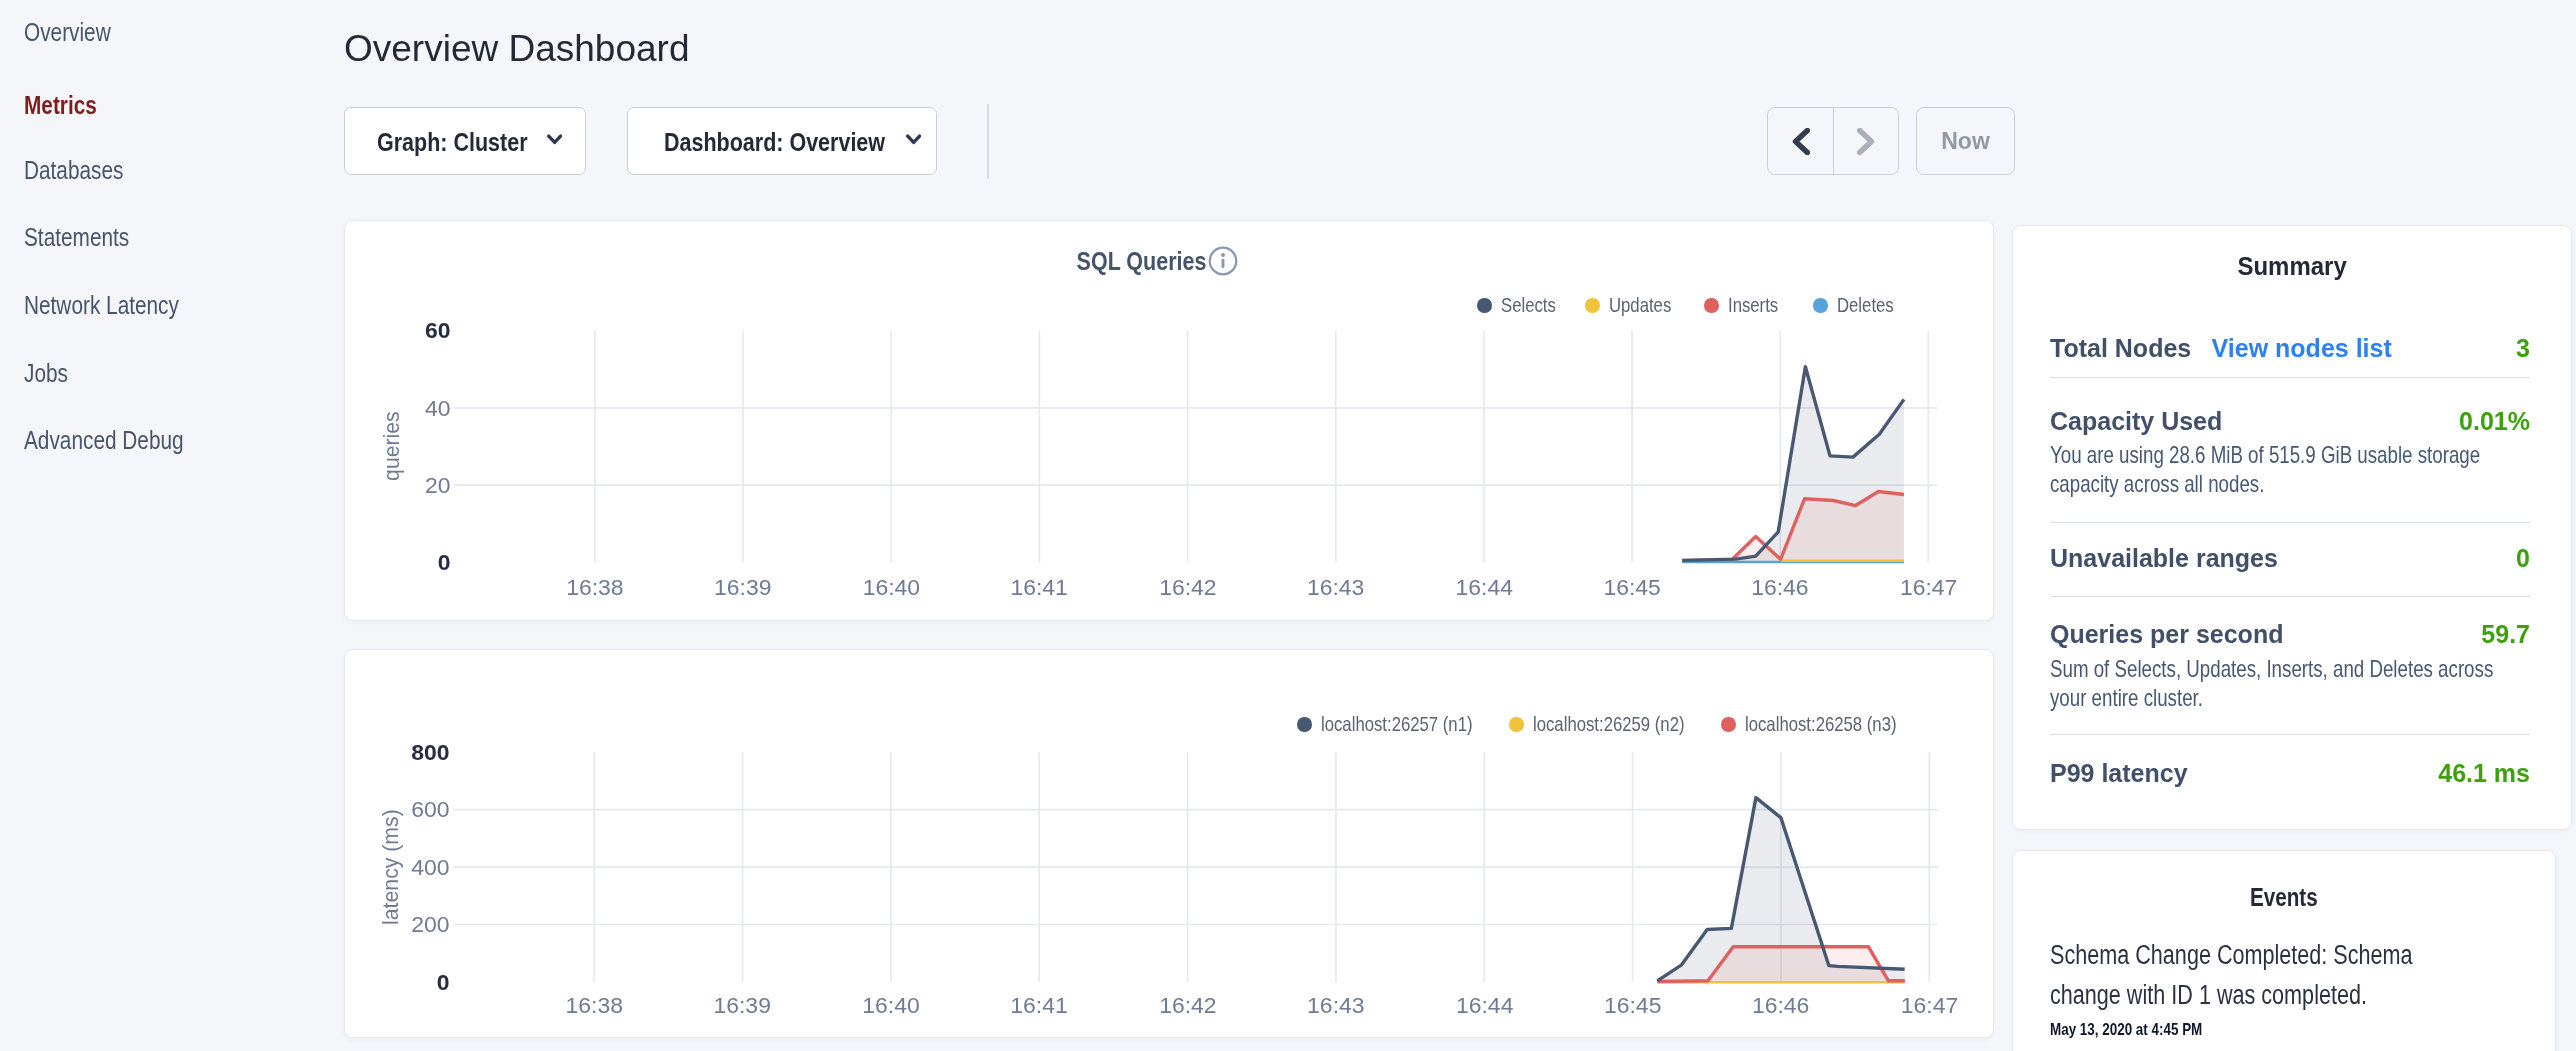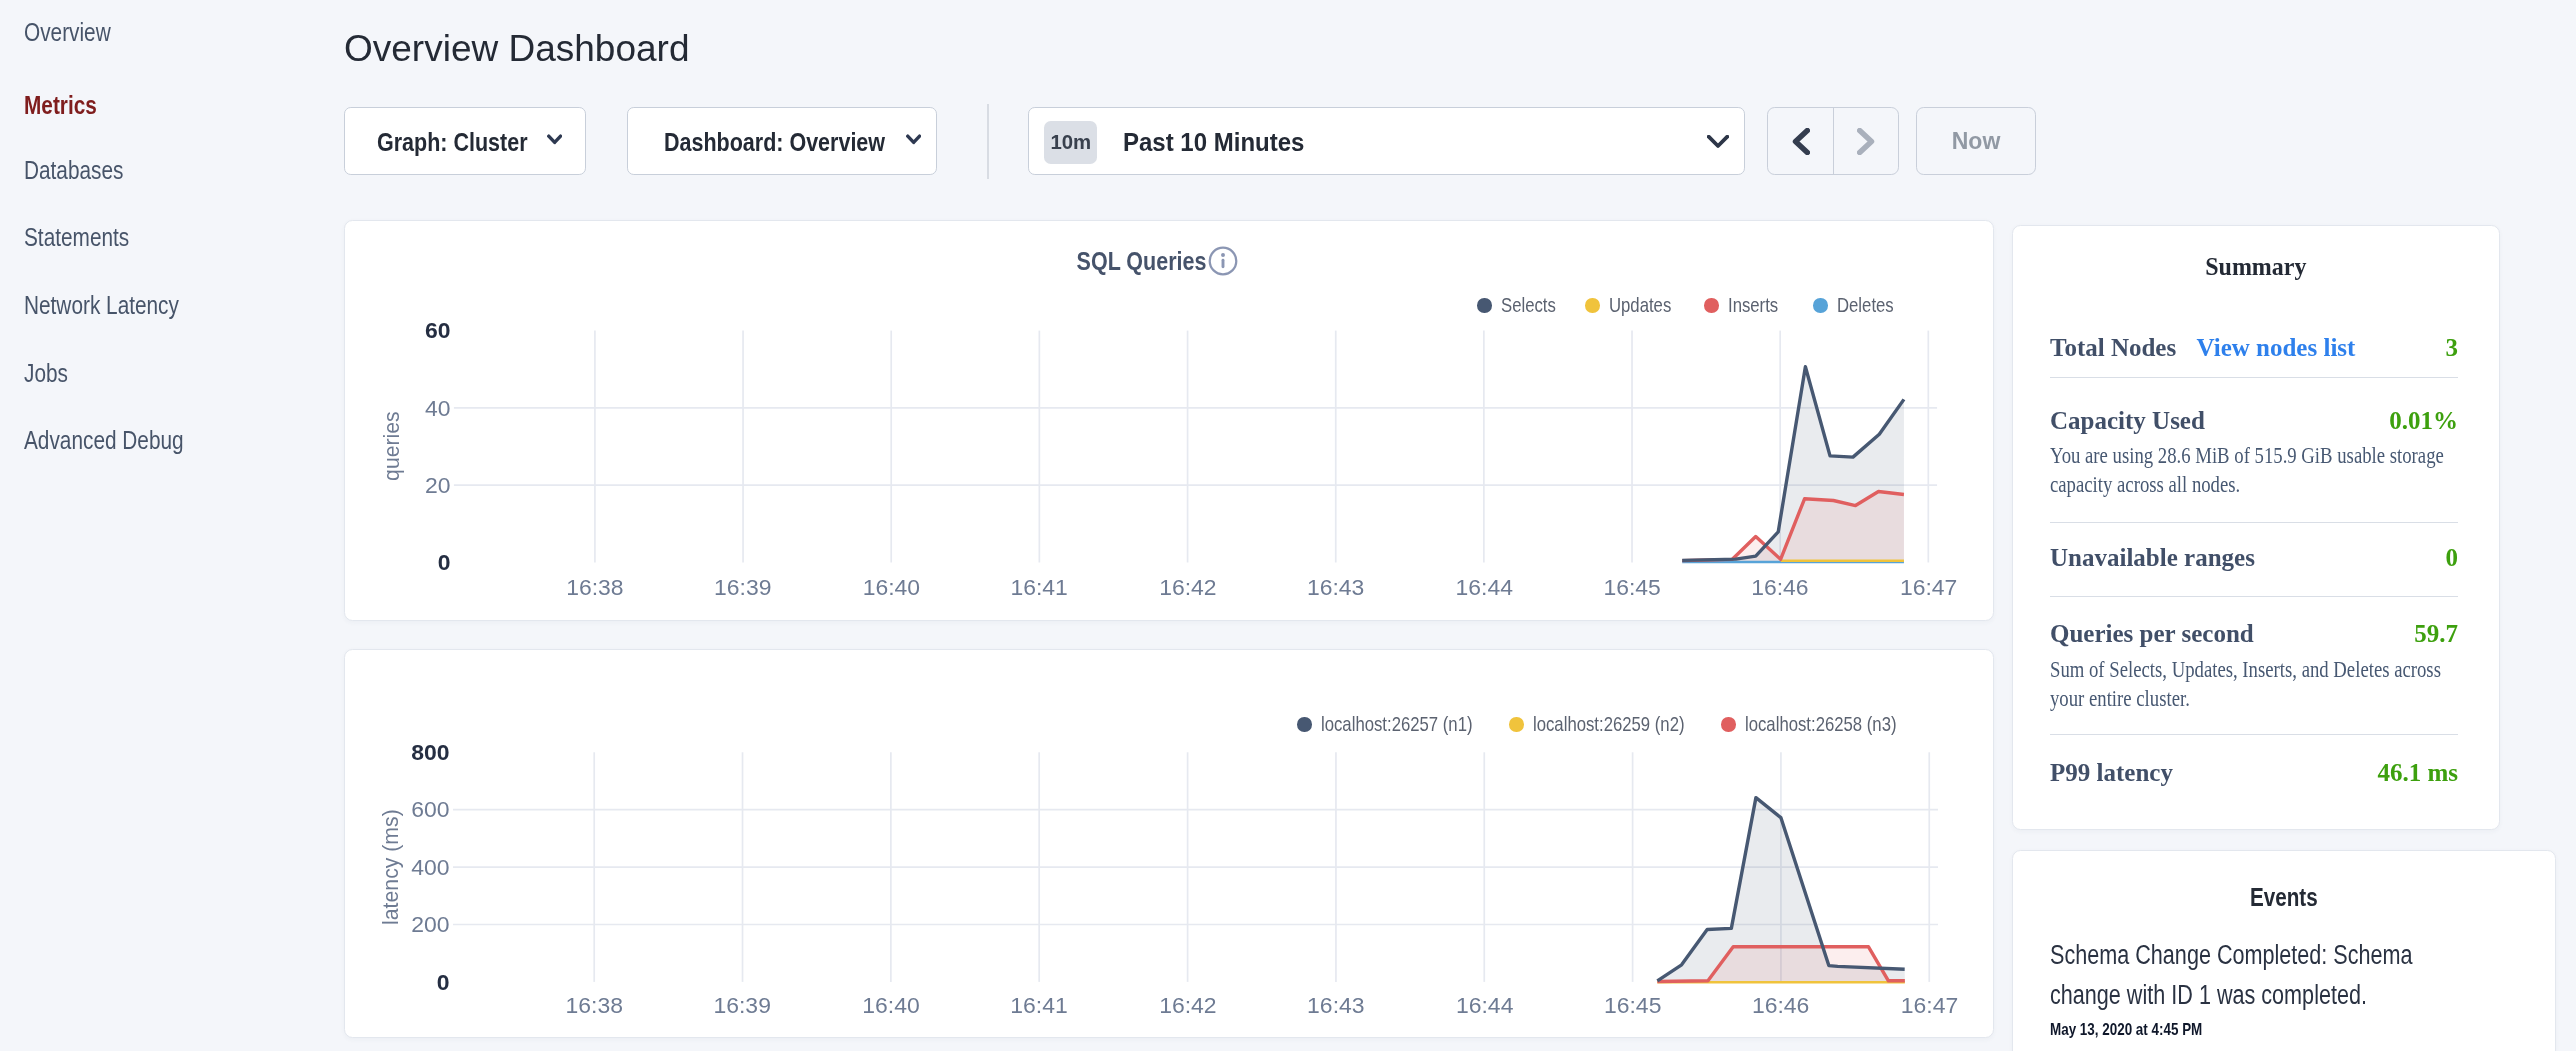--- a/index.html
+++ b/index.html
@@ -23,27 +23,27 @@
 #btn1 { left:344px; width:242px; }
 #btn2 { left:627px; width:310px; }
 .chev { position:absolute; }
 #vdiv { position:absolute; left:987px; top:104px; width:1.7px; height:75px; background:#d8dce3; }
 #timebox { left:1028px; width:717px; }
 #badge { position:absolute; left:15.3px; top:12.8px; width:53px; height:43px; background:#dbdfe6; border-radius:6.8px; text-align:center; line-height:43px; font-size:20.4px; color:#39414e; }
 .ghost { position:absolute; top:107px; height:68px; border:1.7px solid #c9cfda; border-radius:7.7px; background:transparent; }
 #prevnext { left:1767px; width:132px; display:flex; }
 #prevnext .half { width:50%; height:100%; display:flex; align-items:center; justify-content:center; }
 #prevnext .half + .half { border-left:1.7px solid #c9cfda; }
-#nowbtn { left:1916px; width:120px; display:flex; align-items:center; justify-content:center; font-size:23px; font-weight:bold; color:#9199a4; }
+#nowbtn { left:1916px; width:99px; display:flex; align-items:center; justify-content:center; font-size:23px; font-weight:bold; color:#9199a4; }
 
 
 .card { position:absolute; background:#fff; border:1.7px solid #e3e7ee; border-radius:8.5px; box-shadow:0 1.7px 4.3px rgba(60,70,90,.04); }
 #card1 { left:344px; top:220px; width:1650px; height:401px; }
 #card2 { left:344px; top:649px; width:1650px; height:389px; }
-#sumcard { left:2012px; top:225px; width:488px; height:605px;font-family:Liberation Serif, serif; }
+#sumcard { left:2012px; top:225px; width:560px; height:605px; }
 #evcard { left:2012px; top:850px; width:544px; height:281px; }
 
 .ctitle { position:absolute; left:0; right:0; display:flex; justify-content:center; align-items:center; gap:1px; font-size:25px; font-weight:bold; color:#46536b; }
 .ctitle .sx { transform-origin:50% 50%; text-align:center; }
 .legend { position:absolute; display:flex; align-items:center; font-size:20.4px; color:#5b6270; }
 .legend .dot { width:14.5px; height:14.5px; border-radius:50%; margin-right:9.4px; flex:none; }
 .legend .item { display:flex; align-items:center; }
 .legend .sx { transform:scaleX(.82); }
 .csvg { position:absolute; left:0; top:0; }
 
@@ -81,27 +81,20 @@
         <path d="M2 2.5 L9 10 L16 2.5" fill="none" stroke="#2e3951" stroke-width="4" stroke-linecap="round" stroke-linejoin="round"></path>
       </svg>
     </div>
   <div id="btn2" class="ctl">
       <span class="lab" style="left:36px;"><span class="sx" style="transform:scaleX(.86);">Dashboard: Overview</span></span>
     <svg class="chev" style="left:278px; top:25.5px;" width="15.3" height="11" viewBox="0 0 18 13">
         <path d="M2 2.5 L9 10 L16 2.5" fill="none" stroke="#2e3951" stroke-width="4" stroke-linecap="round" stroke-linejoin="round"></path>
       </svg>
     </div>
   <div id="vdiv"></div>
-  <div id="timebox" class="ctl">
-    <div id="badge">10m</div>
-    <span class="lab" style="left:94px;"><span class="sx" style="transform:scaleX(.96);">Past 10 Minutes</span></span>
-    <svg class="chev" style="left:678px; top:27px;" width="22" height="13.6" viewBox="0 0 26 16">
-        <path d="M2 2 L13 13 L24 2" fill="none" stroke="#2d3648" stroke-width="4.5" stroke-linecap="round" stroke-linejoin="round"></path>
-      </svg>
-  </div>
   <div id="prevnext" class="ghost">
     <div class="half">
         <svg width="18" height="27" viewBox="0 0 21 32">
           <path d="M18 3 L4 16 L18 29" fill="none" stroke="#343d4f" stroke-width="6.5" stroke-linecap="round" stroke-linejoin="round"></path>
         </svg>
       </div>
     <div class="half">
         <svg width="18" height="27" viewBox="0 0 21 32">
           <path d="M3 3 L17 16 L3 29" fill="none" stroke="#a9b0bc" stroke-width="6.5" stroke-linecap="round" stroke-linejoin="round"></path>
         </svg>

